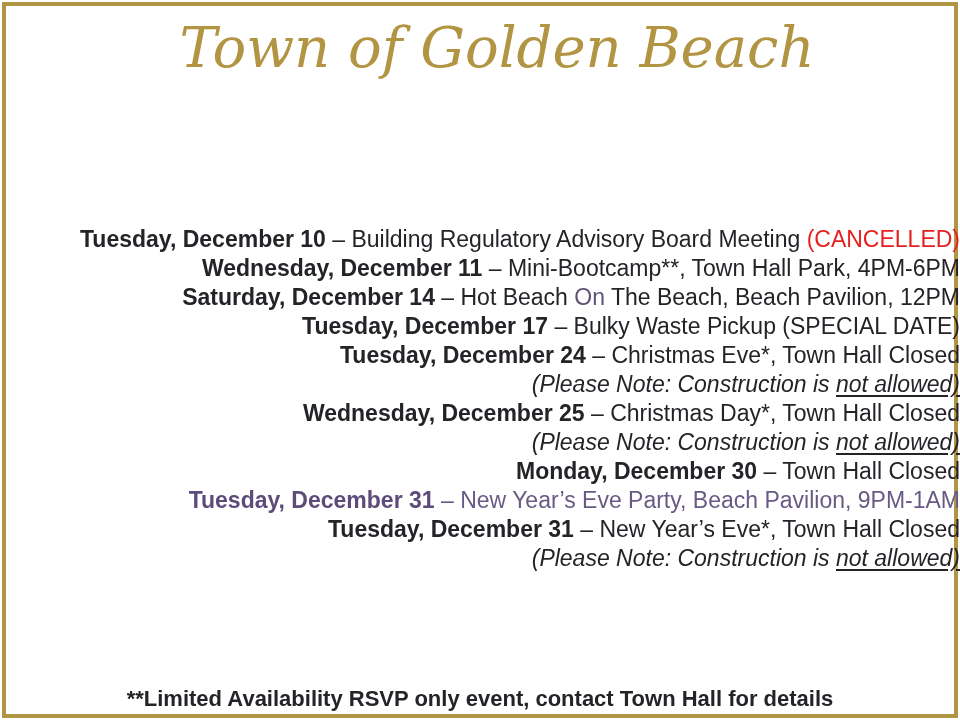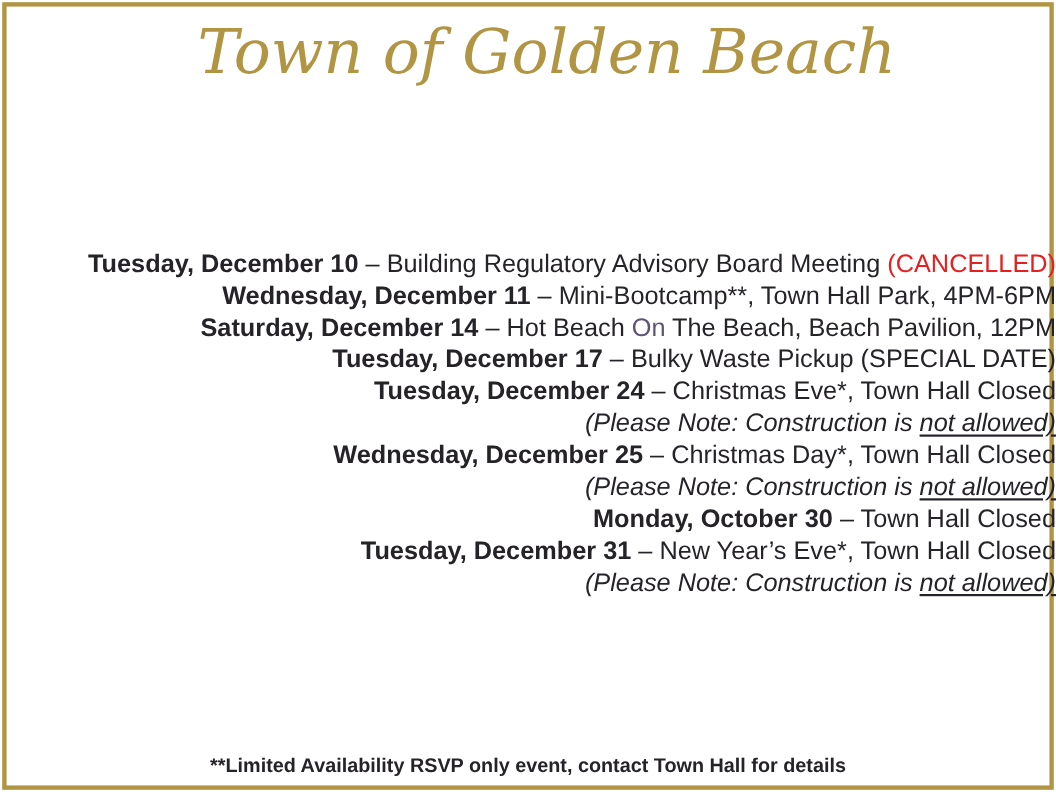--- a/index.html
+++ b/index.html
@@ -69,21 +69,21 @@
   .seg-text-purple   { font-weight: 400; color: var(--event-purple, #685a85); }
   .seg-accent        { font-weight: 400; color: var(--accent-purple, #5e5377); }
   .seg-note          { font-style: italic; color: var(--ink, #262328); }
   .seg-note-underline{ font-style: italic; color: var(--ink, #262328); text-decoration: underline; text-underline-offset: 3px; }
   .footnote {
     position: absolute;
     top: 686px;
     left: 0;
     right: 0;
     text-align: center;
-    font-size: 18px;
+    font-size: 22px;
     font-weight: 700;
     color: var(--ink, #262328);
     white-space: nowrap;
   }
 </style>
 </head>
 <body>
 
 <div class="page">
   <div class="page-border"></div>
@@ -94,19 +94,20 @@
 
   <div class="events" id="event-list">
       <div class="event-line"><span class="seg-date">Tuesday, December 10</span><span class="seg-text"> – Building Regulatory Advisory Board Meeting </span><span class="seg-cancelled">(CANCELLED)</span></div>
       <div class="event-line"><span class="seg-date">Wednesday, December 11</span><span class="seg-text"> – Mini-Bootcamp**, Town Hall Park, 4PM-6PM</span></div>
       <div class="event-line"><span class="seg-date">Saturday, December 14</span><span class="seg-text"> – Hot Beach </span><span class="seg-accent">On</span><span class="seg-text"> The Beach, Beach Pavilion, 12PM</span></div>
       <div class="event-line"><span class="seg-date">Tuesday, December 17</span><span class="seg-text"> – Bulky Waste Pickup (SPECIAL DATE)</span></div>
       <div class="event-line"><span class="seg-date">Tuesday, December 24</span><span class="seg-text"> – Christmas Eve*, Town Hall Closed</span></div>
       <div class="event-line"><span class="seg-note">(Please Note: Construction is </span><span class="seg-note-underline">not allowed)</span></div>
       <div class="event-line"><span class="seg-date">Wednesday, December 25</span><span class="seg-text"> – Christmas Day*, Town Hall Closed</span></div>
       <div class="event-line"><span class="seg-note">(Please Note: Construction is </span><span class="seg-note-underline">not allowed)</span></div>
-      <div class="event-line"><span class="seg-date">Monday, October 30</span><span class="seg-text"> – Town Hall Closed</span></div>
+      <div class="event-line"><span class="seg-date">Monday, December 30</span><span class="seg-text"> – Town Hall Closed</span></div>
+      <div class="event-line"><span class="seg-date-purple">Tuesday, December 31</span><span class="seg-text-purple"> – New Year’s Eve Party, Beach Pavilion, 9PM-1AM</span></div>
       <div class="event-line"><span class="seg-date">Tuesday, December 31</span><span class="seg-text"> – New Year’s Eve*, Town Hall Closed</span></div>
       <div class="event-line"><span class="seg-note">(Please Note: Construction is </span><span class="seg-note-underline">not allowed)</span></div>
     </div>
 
   <div class="footnote">**Limited Availability RSVP only event, contact Town Hall for details</div>
 </div>
 
 </body></html>

